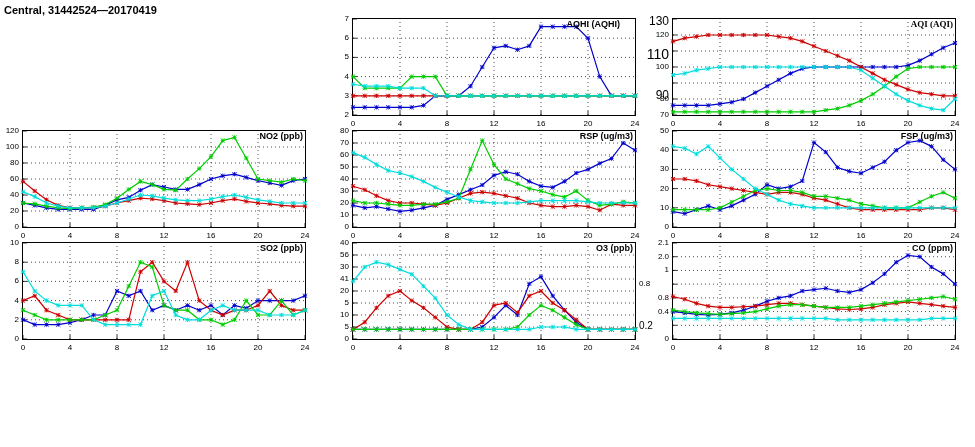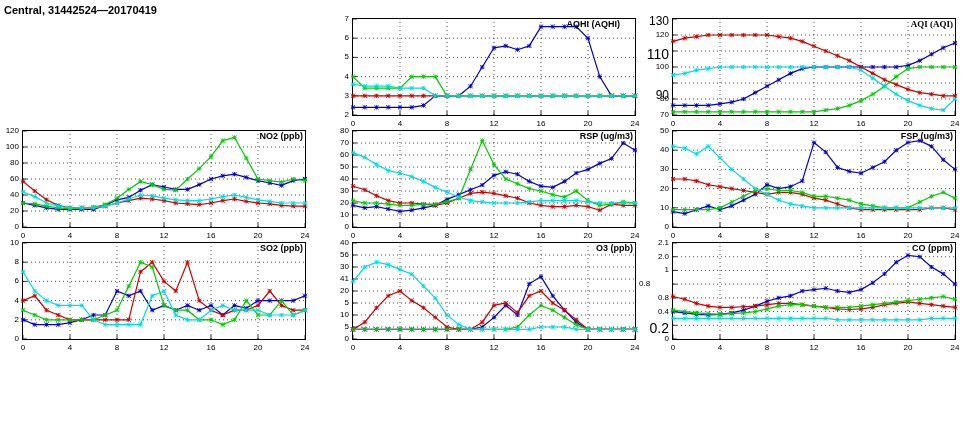--- a/index.html
+++ b/index.html
@@ -1191,21 +1191,21 @@
         <path d="M280.9,74.32857142857144L285.1,78.52857142857142M280.9,78.52857142857142L285.1,74.32857142857144M280.9,76.42857142857143L285.1,76.42857142857143M283,74.32857142857144L283,78.52857142857142" stroke="#00dddd" stroke-width="0.9" fill="none"></path>
         <text x="1" y="108" text-anchor="middle" class="tick-label">0</text>
         <text x="48" y="108" text-anchor="middle" class="tick-label">4</text>
         <text x="95" y="108" text-anchor="middle" class="tick-label">8</text>
         <text x="142" y="108" text-anchor="middle" class="tick-label">12</text>
         <text x="189" y="108" text-anchor="middle" class="tick-label">16</text>
         <text x="236" y="108" text-anchor="middle" class="tick-label">20</text>
         <text x="283" y="108" text-anchor="middle" class="tick-label">24</text>
       </svg>
       <div style="position: absolute; right: 287px; top: 92px; width: 30px; text-align: right; font-size: 8px; color: rgb(0, 0, 0);">0</div>
-      <div style="position: absolute; right: 287px; top: 78.2857px; width: 30px; text-align: right; font-size: 14px; color: rgb(0, 0, 0);">0.2</div>
+      <div style="position: absolute; right: 287px; top: 78.2857px; width: 30px; font-size: 10px; color: rgb(0, 0, 0);">0.2</div>
       <div style="position: absolute; right: 287px; top: 64.5714px; width: 30px; text-align: right; font-size: 8px; color: rgb(0, 0, 0);">0.4</div>
       <div style="position: absolute; right: 287px; top: 50.8571px; width: 30px; text-align: right; font-size: 8px; color: rgb(0, 0, 0);">0.8</div>
       <div style="position: absolute; right: 287px; top: 37.1429px; width: 30px; text-align: left; font-size: 8px; color: rgb(0, 0, 0);">0.8</div>
       <div style="position: absolute; right: 287px; top: 23.4286px; width: 30px; text-align: right; font-size: 8px; color: rgb(0, 0, 0);">1</div>
       <div style="position: absolute; right: 287px; top: 9.71429px; width: 30px; text-align: right; font-size: 8px; color: rgb(0, 0, 0);">2.0</div>
       <div style="position: absolute; right: 287px; top: -4px; width: 30px; text-align: right; font-size: 8px; color: rgb(0, 0, 0);">2.1</div>
       <div class="panel-title" style="right: 3px; top: 1px;">CO (ppm)</div>
     </div>
   </div>
 

